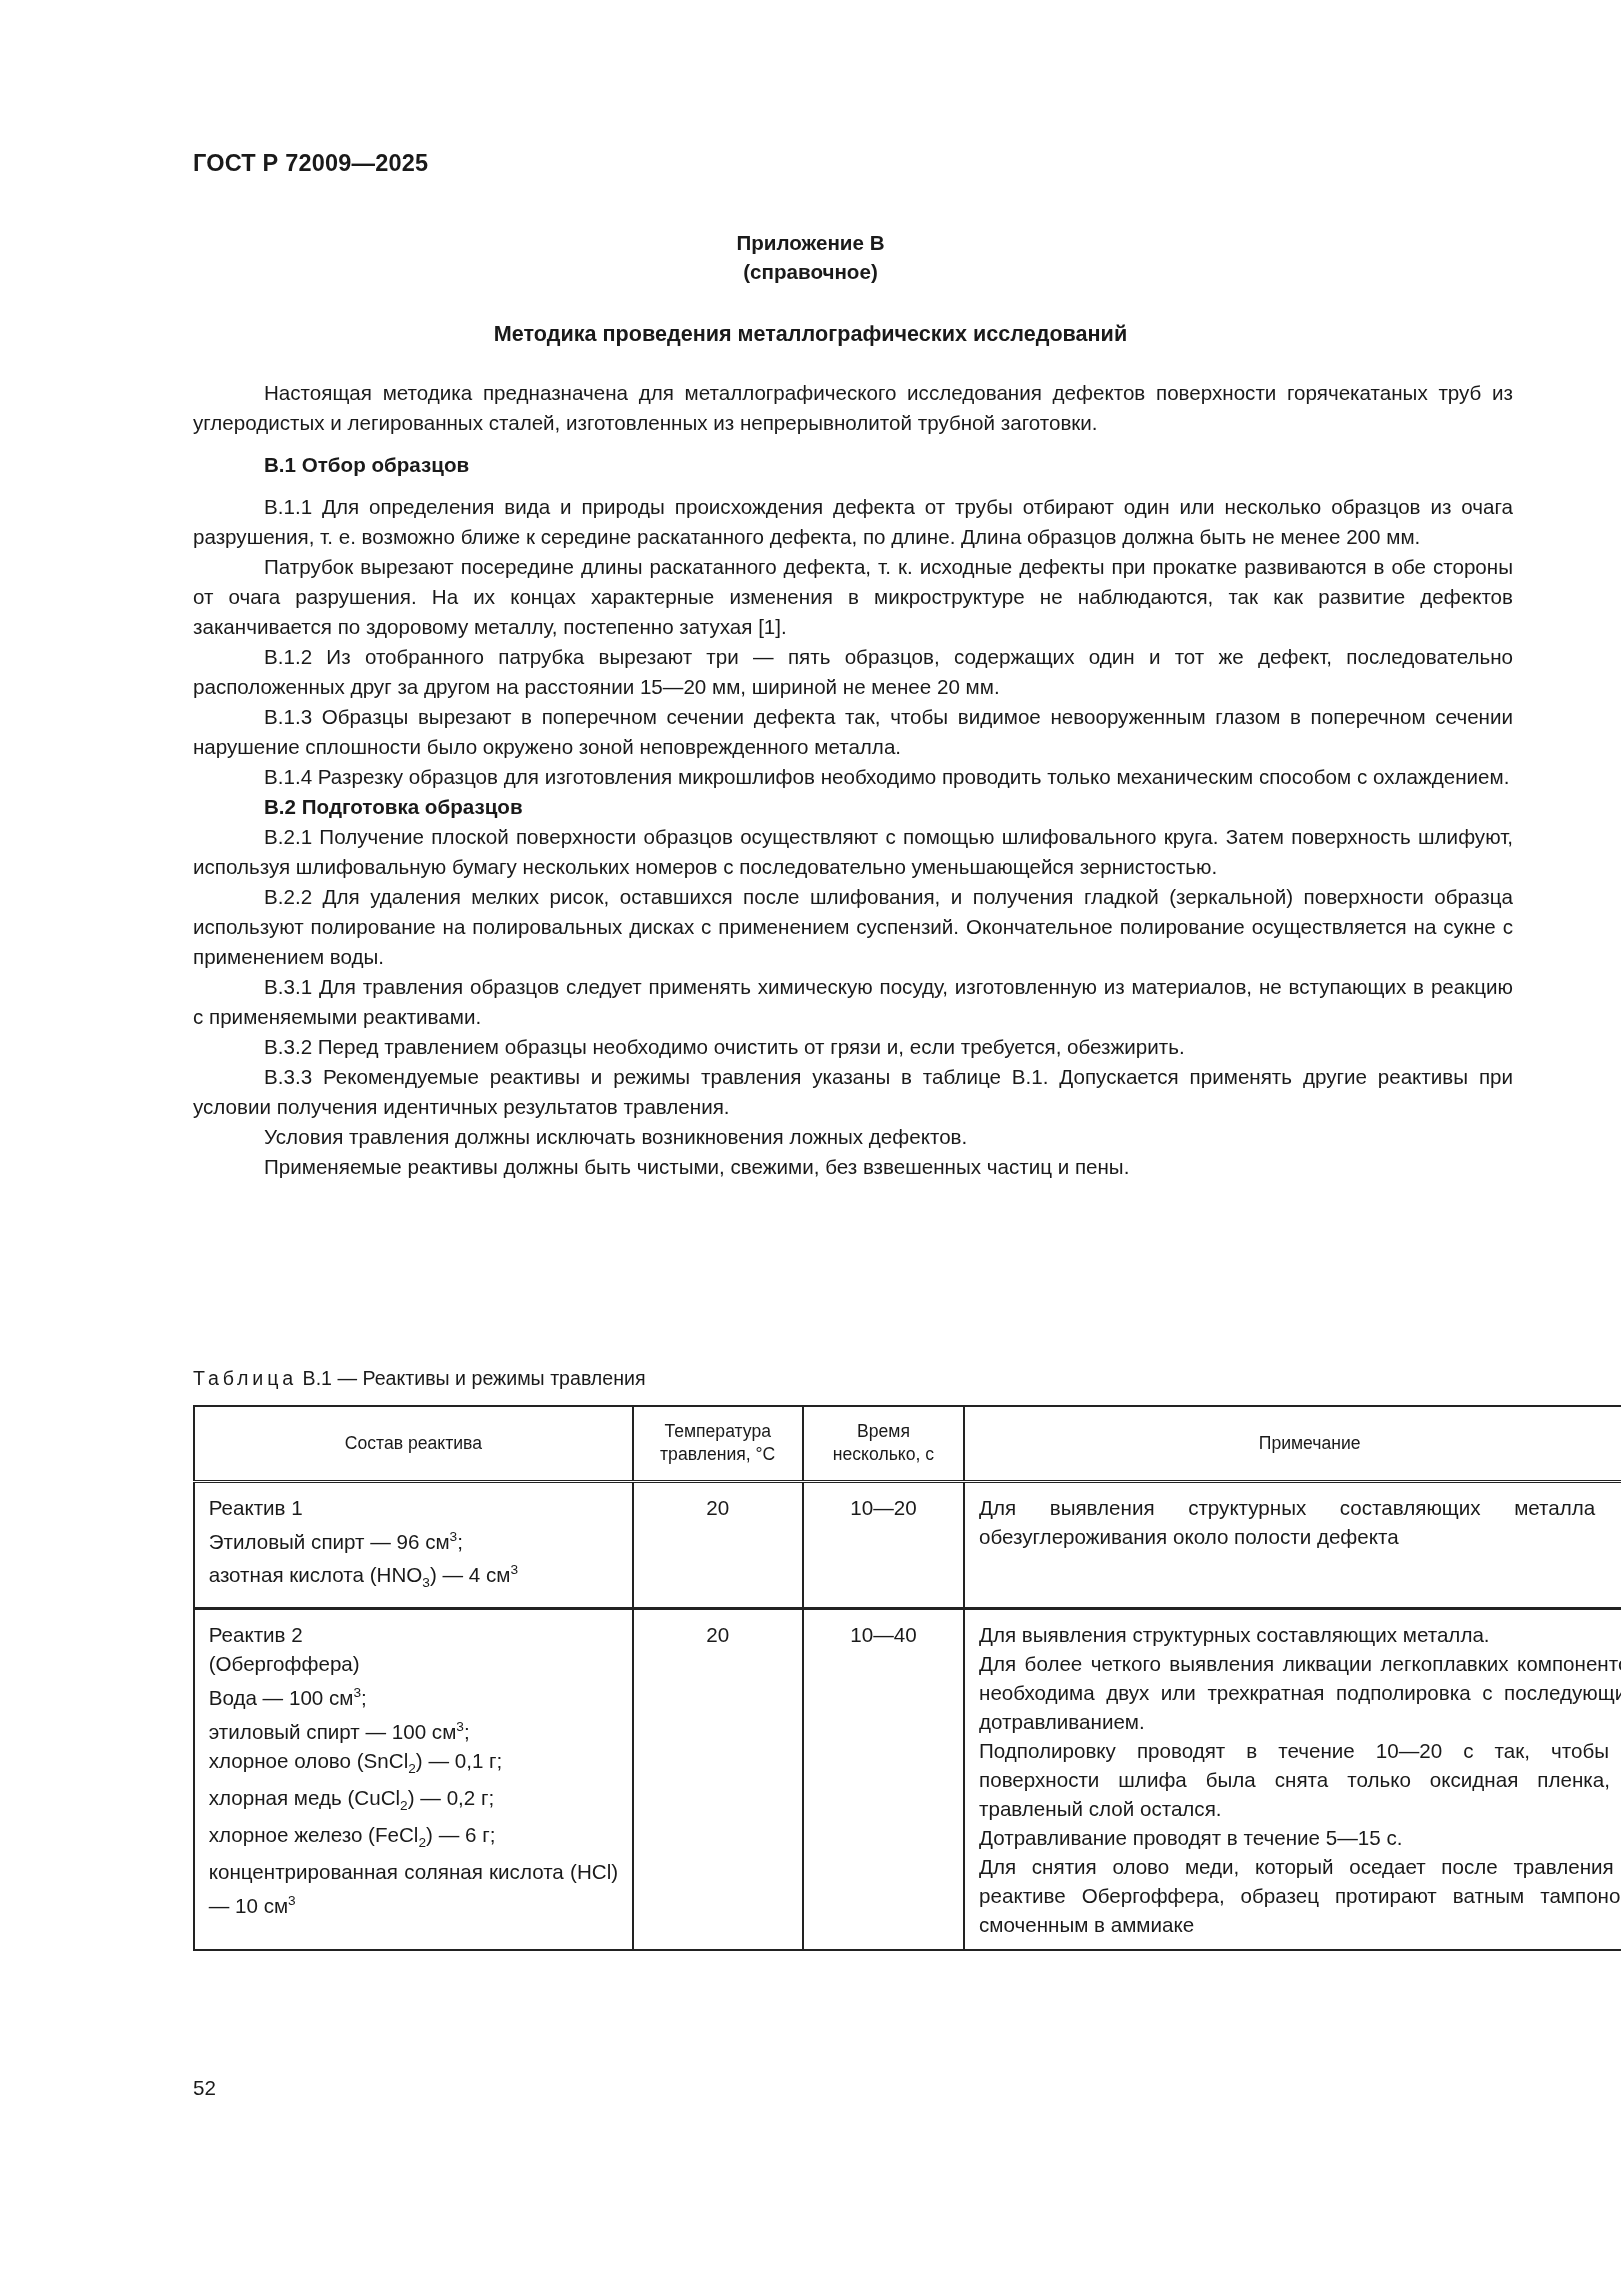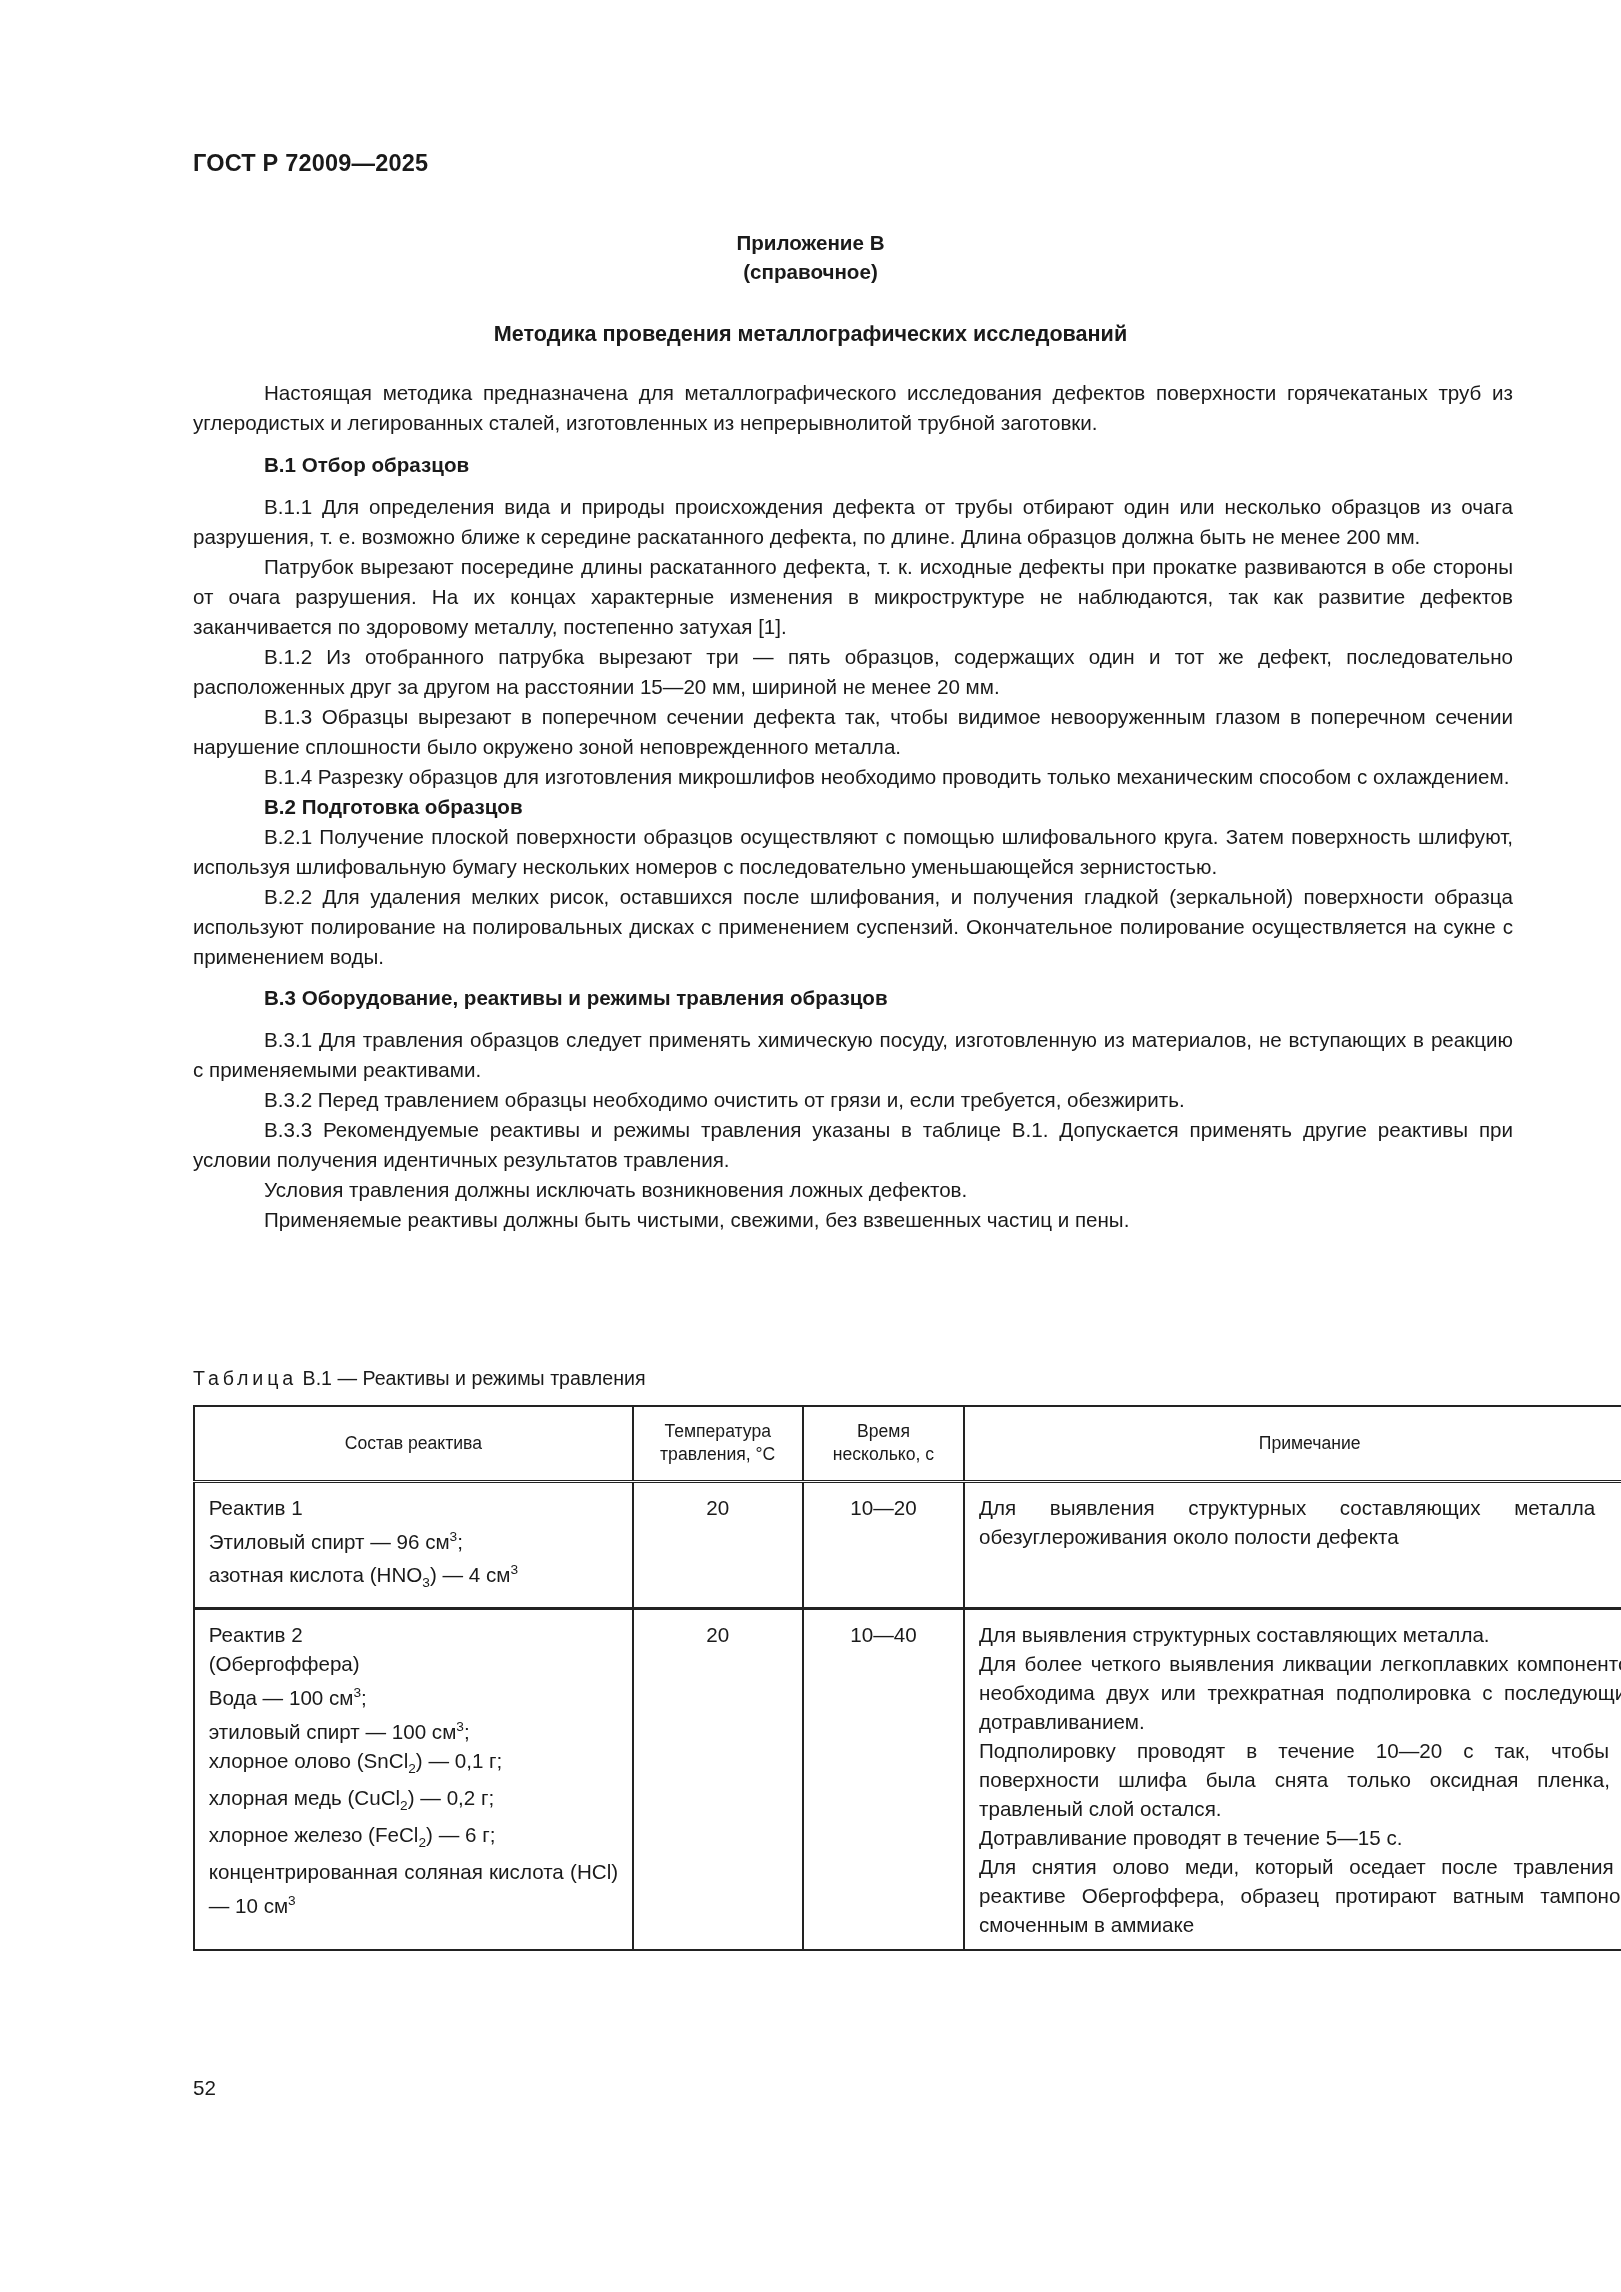--- a/index.html
+++ b/index.html
@@ -80,21 +80,20 @@
     <p class="gap-top">В.1.1  Для определения вида и природы происхождения дефекта от трубы отбирают один или несколько образцов из очага разрушения, т. е. возможно ближе к середине раскатанного дефекта, по длине. Длина образцов должна быть не менее 200 мм.</p>
     <p>Патрубок вырезают посередине длины раскатанного дефекта, т. к. исходные дефекты при прокатке развиваются в обе стороны от очага разрушения. На их концах характерные изменения в микроструктуре не наблюдаются, так как развитие дефектов заканчивается по здоровому металлу, постепенно затухая [1].</p>
     <p>В.1.2  Из отобранного патрубка вырезают три — пять образцов, содержащих один и тот же дефект, последовательно расположенных друг за другом на расстоянии 15—20 мм, шириной не менее 20 мм.</p>
     <p>В.1.3  Образцы вырезают в поперечном сечении дефекта так, чтобы видимое невооруженным глазом в поперечном сечении нарушение сплошности было окружено зоной неповрежденного металла.</p>
     <p>В.1.4  Разрезку образцов для изготовления микрошлифов необходимо проводить только механическим способом с охлаждением.</p>
 
     <h3>В.2  Подготовка образцов</h3>
     <p>В.2.1  Получение плоской поверхности образцов осуществляют с помощью шлифовального круга. Затем поверхность шлифуют, используя шлифовальную бумагу нескольких номеров с последовательно уменьшающейся зернистостью.</p>
     <p>В.2.2 Для удаления мелких рисок, оставшихся после шлифования, и получения гладкой (зеркальной) поверхности образца используют полирование на полировальных дисках с применением суспензий. Окончательное полирование осуществляется на сукне с применением воды.</p>
 
-    <h3 class="gap-top gap-bottom">В.3  Оборудование, реактивы и режимы травления образцов</h3>
     <p>В.3.1 Для травления образцов следует применять химическую посуду, изготовленную из материалов, не вступающих в реакцию с применяемыми реактивами.</p>
     <p>В.3.2  Перед травлением образцы необходимо очистить от грязи и, если требуется, обезжирить.</p>
     <p>В.3.3  Рекомендуемые реактивы и режимы травления указаны в таблице В.1. Допускается применять другие реактивы при условии получения идентичных результатов травления.</p>
     <p>Условия травления должны исключать возникновения ложных дефектов.</p>
     <p>Применяемые реактивы должны быть чистыми, свежими, без взвешенных частиц и пены.</p>
   </div>
 
   <div class="table-caption">
     <span class="spaced">Таблица</span>
     <span>В.1 — Реактивы и режимы травления</span>

